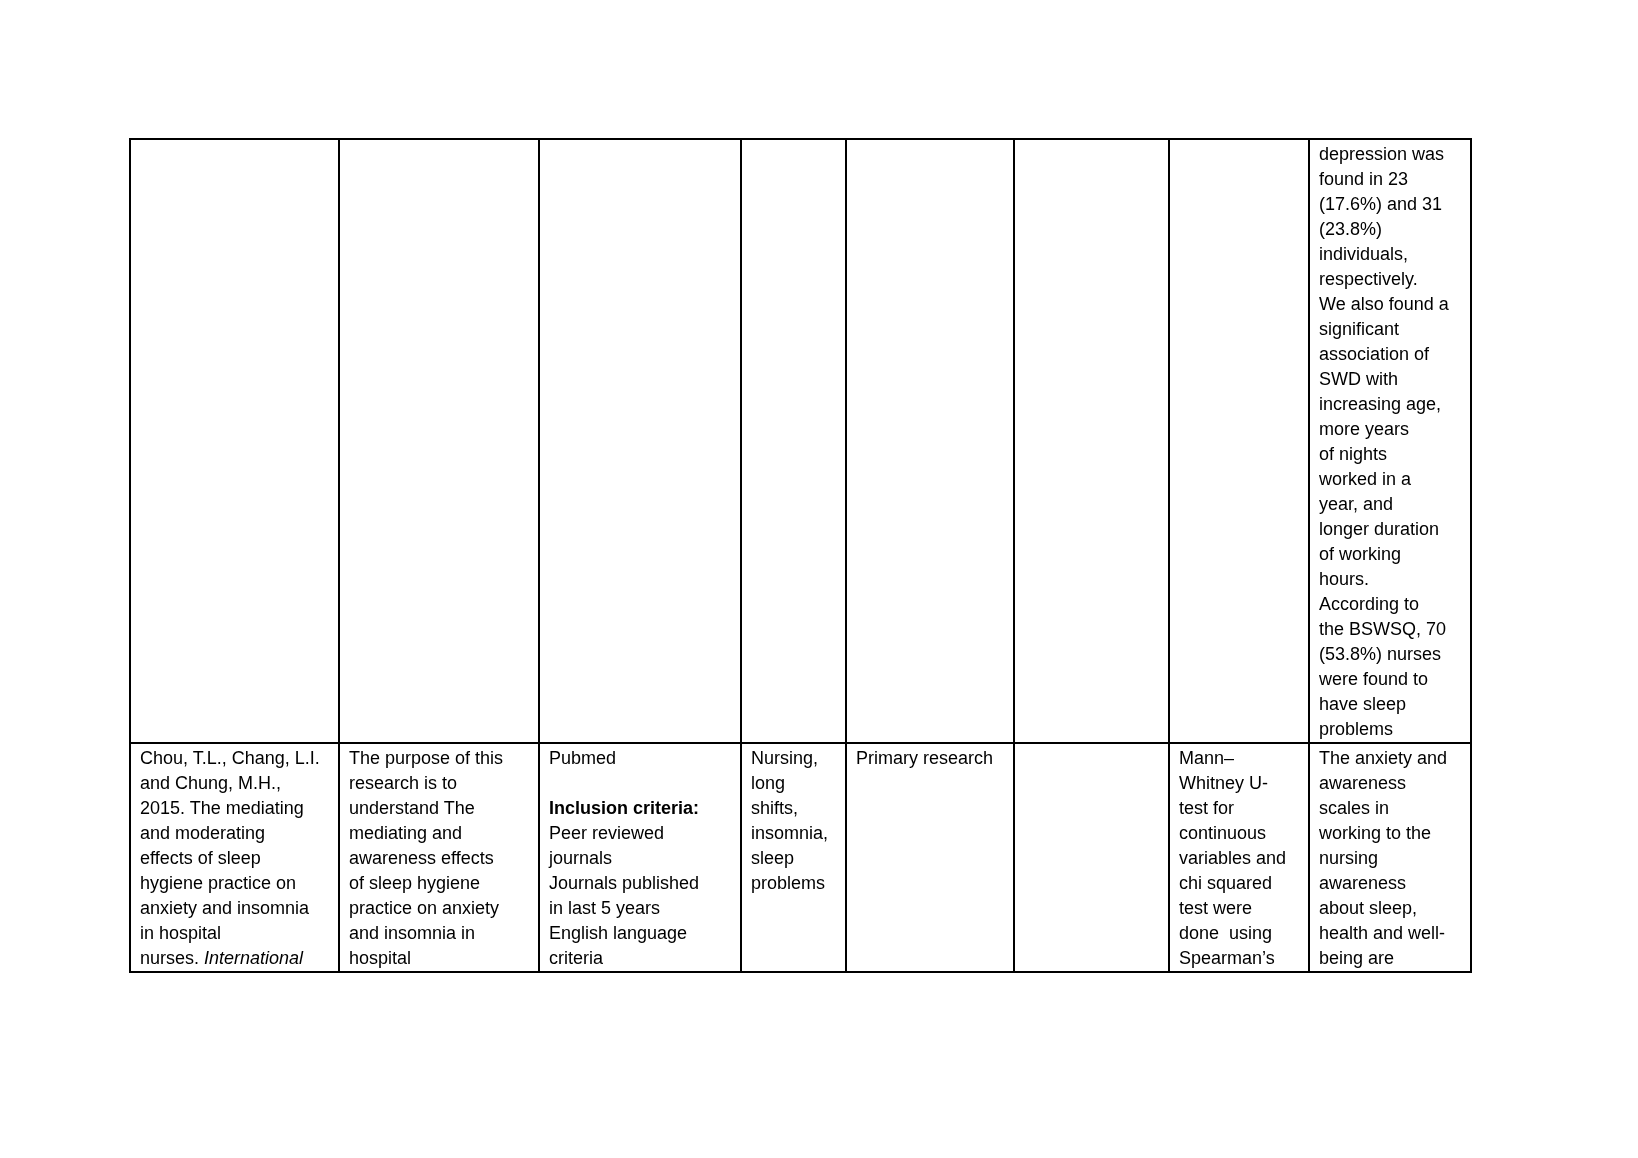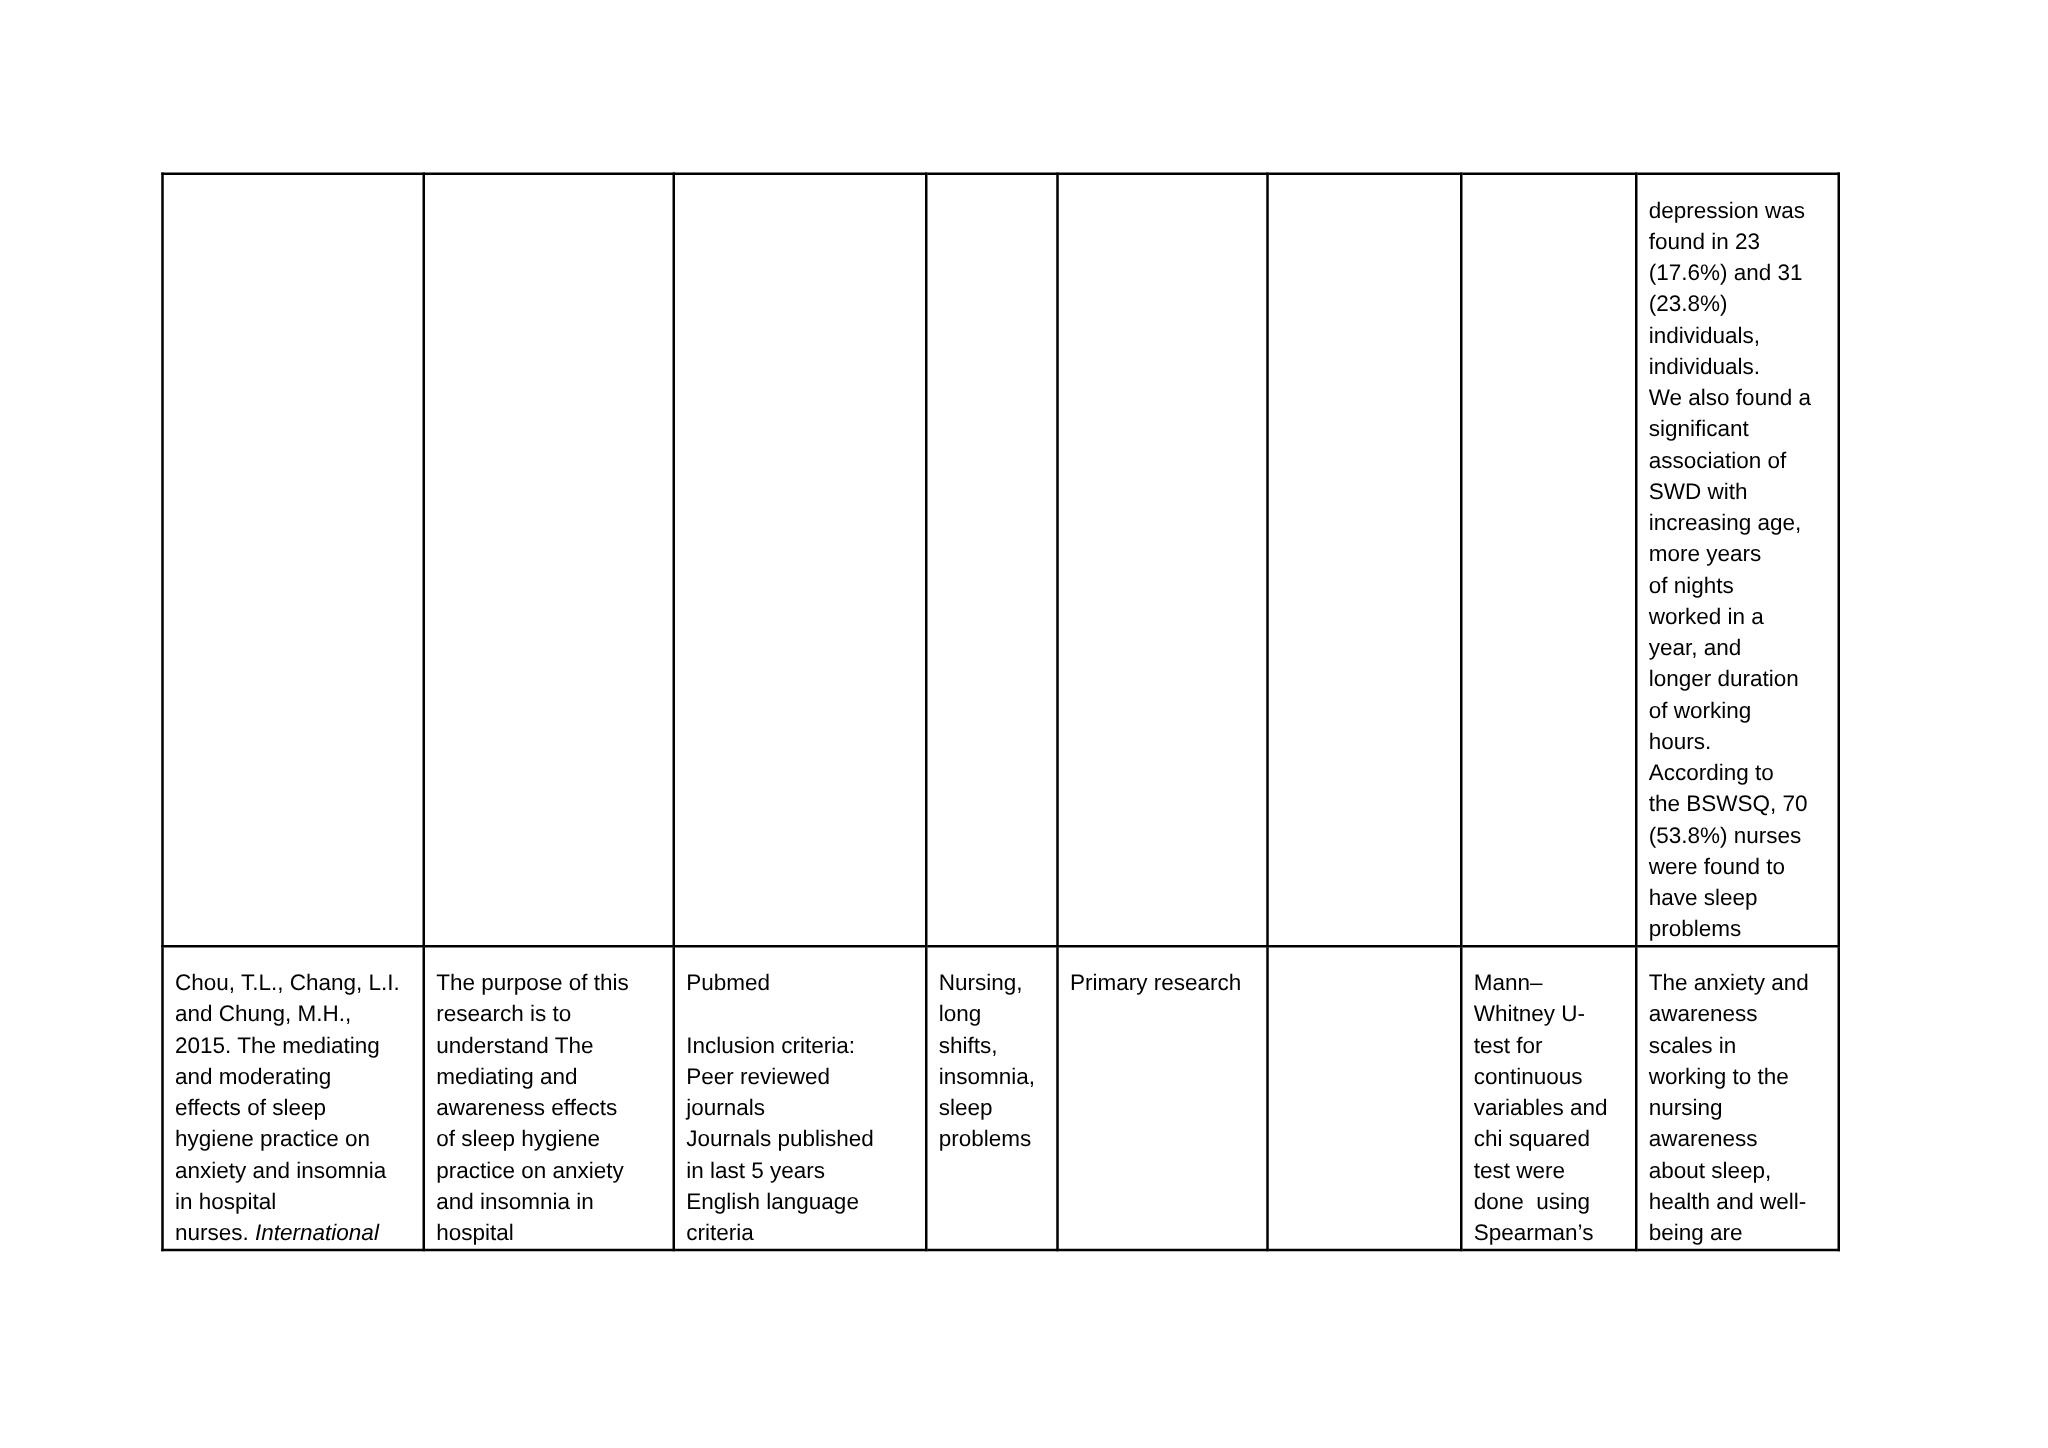--- a/index.html
+++ b/index.html
@@ -18,29 +18,29 @@
   table.lit-table {
     position: absolute;
     left: 129px; top: 138px;
     width: 1341px;
     table-layout: fixed;
     border-collapse: collapse;
   }
   table.lit-table td {
     border: 2px solid #000000;
     vertical-align: top;
-    padding: 16px 4px 0 9px;
+    padding: 2px 4px 0 9px;
     font-size: 18px;
     line-height: 25px;
     overflow: hidden;
   }
   tr.row-1 { height: 600px; }
   tr.row-2 { height: 222px; }
   .line { white-space: pre-wrap; }
-  .seg-bold { font-weight: normal; margin-top: 14px; }
+  .seg-bold { font-weight: bold; margin-top: 14px; }
   .seg-italic { font-style: italic; }
 </style>
 </head>
 <body>
 
 <div class="page">
   <table class="lit-table">
     <colgroup>
       <col style="width:209px">
       <col style="width:200px">
@@ -59,21 +59,21 @@
           <td></td>
           <td></td>
           <td></td>
           <td></td>
           <td>
             <div class="line"><span>depression was</span></div>
             <div class="line"><span>found in 23</span></div>
             <div class="line"><span>(17.6%) and 31</span></div>
             <div class="line"><span>(23.8%)</span></div>
             <div class="line"><span>individuals,</span></div>
-            <div class="line"><span>individuals.</span></div>
+            <div class="line"><span>respectively.</span></div>
             <div class="line"><span>We also found a</span></div>
             <div class="line"><span>significant</span></div>
             <div class="line"><span>association of</span></div>
             <div class="line"><span>SWD with</span></div>
             <div class="line"><span>increasing age,</span></div>
             <div class="line"><span>more years</span></div>
             <div class="line"><span>of nights</span></div>
             <div class="line"><span>worked in a</span></div>
             <div class="line"><span>year, and</span></div>
             <div class="line"><span>longer duration</span></div>

